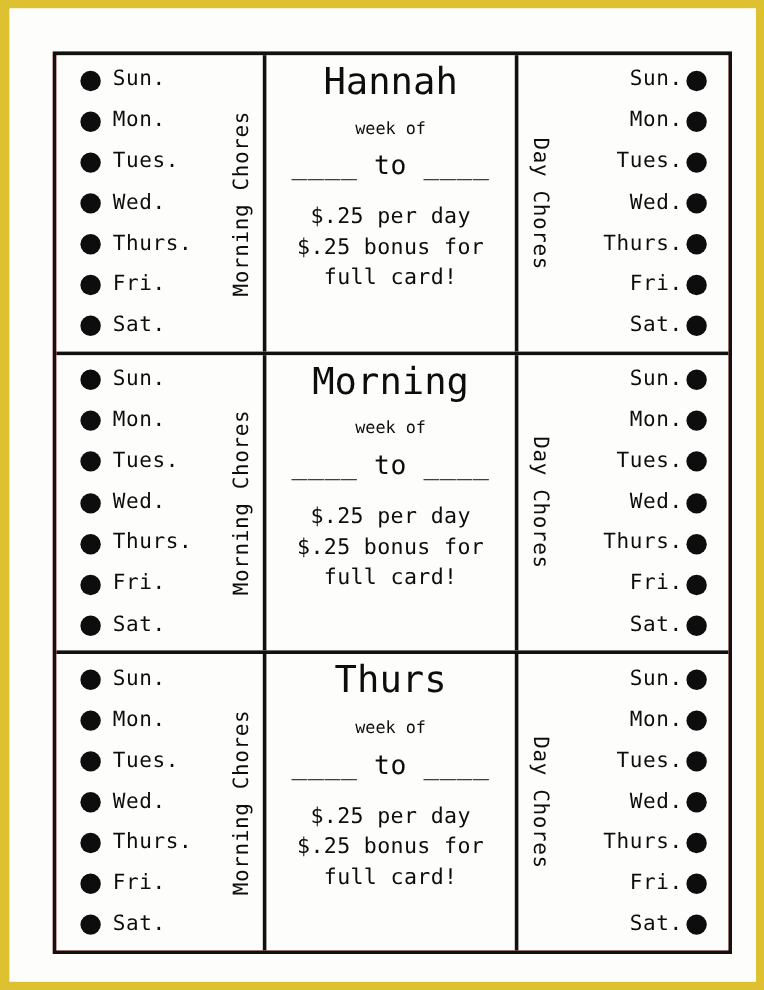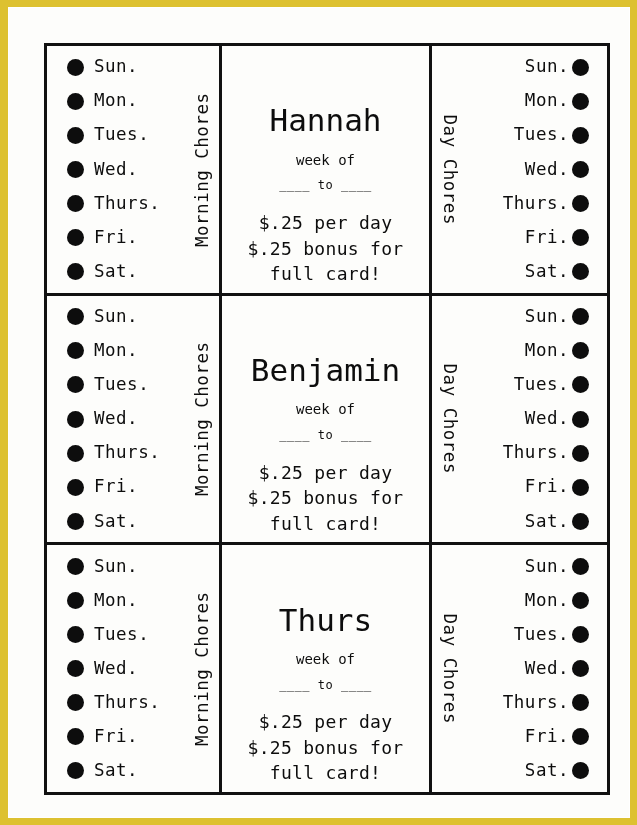--- a/index.html
+++ b/index.html
@@ -119,42 +119,42 @@
   .rot-ccw { transform: rotate(-90deg); }
   .rot-cw  { transform: rotate(90deg);  }
 
   
   .col-center {
     flex: 1 1 auto;
     box-sizing: border-box;
     border-right: 3px solid #111111;
     display: flex;
     flex-direction: column;
-    justify-content: flex-end;
+    justify-content: flex-start;
     align-items: center;
     padding: 6px 6px;
     min-width: 0;
   }
   .card-name {
     font-size: 31px;
     color: #0d0d0d;
     line-height: 1.05;
     letter-spacing: 0px;
     margin-bottom: 16px;
     white-space: nowrap;
   }
   .week-of {
     font-size: 14px;
     color: #0d0d0d;
     line-height: 1.05;
     margin-bottom: 12px;
     white-space: nowrap;
   }
   .date-range {
-    font-size: 12px;
+    font-size: 22px;
     color: #0d0d0d;
     line-height: 1.05;
     margin-bottom: 18px;
     white-space: nowrap;
     letter-spacing: 0.5px;
   }
   .pay-line {
     font-size: 18px;
     color: #0d0d0d;
     line-height: 1.42;
@@ -311,21 +311,21 @@
             <span class="dot"></span>
             <span class="day-label">Sat.</span>
           </div>
         </div>
         <div class="side-label-wrap">
           <span class="side-label rot-ccw">Morning Chores</span>
         </div>
       </div>
 
       <div class="col-center">
-        <div class="card-name">Benjamin</div>
+        <div class="card-name">Morning</div>
         <div class="week-of">week of</div>
         <div class="date-range">____ to ____</div>
         <div class="pay-line">$.25 per day</div>
         <div class="pay-line">$.25 bonus for</div>
         <div class="pay-line">full card!</div>
       </div>
 
       <div class="col-day">
         <div class="side-label-wrap">
           <span class="side-label rot-cw">Day Chores</span>

